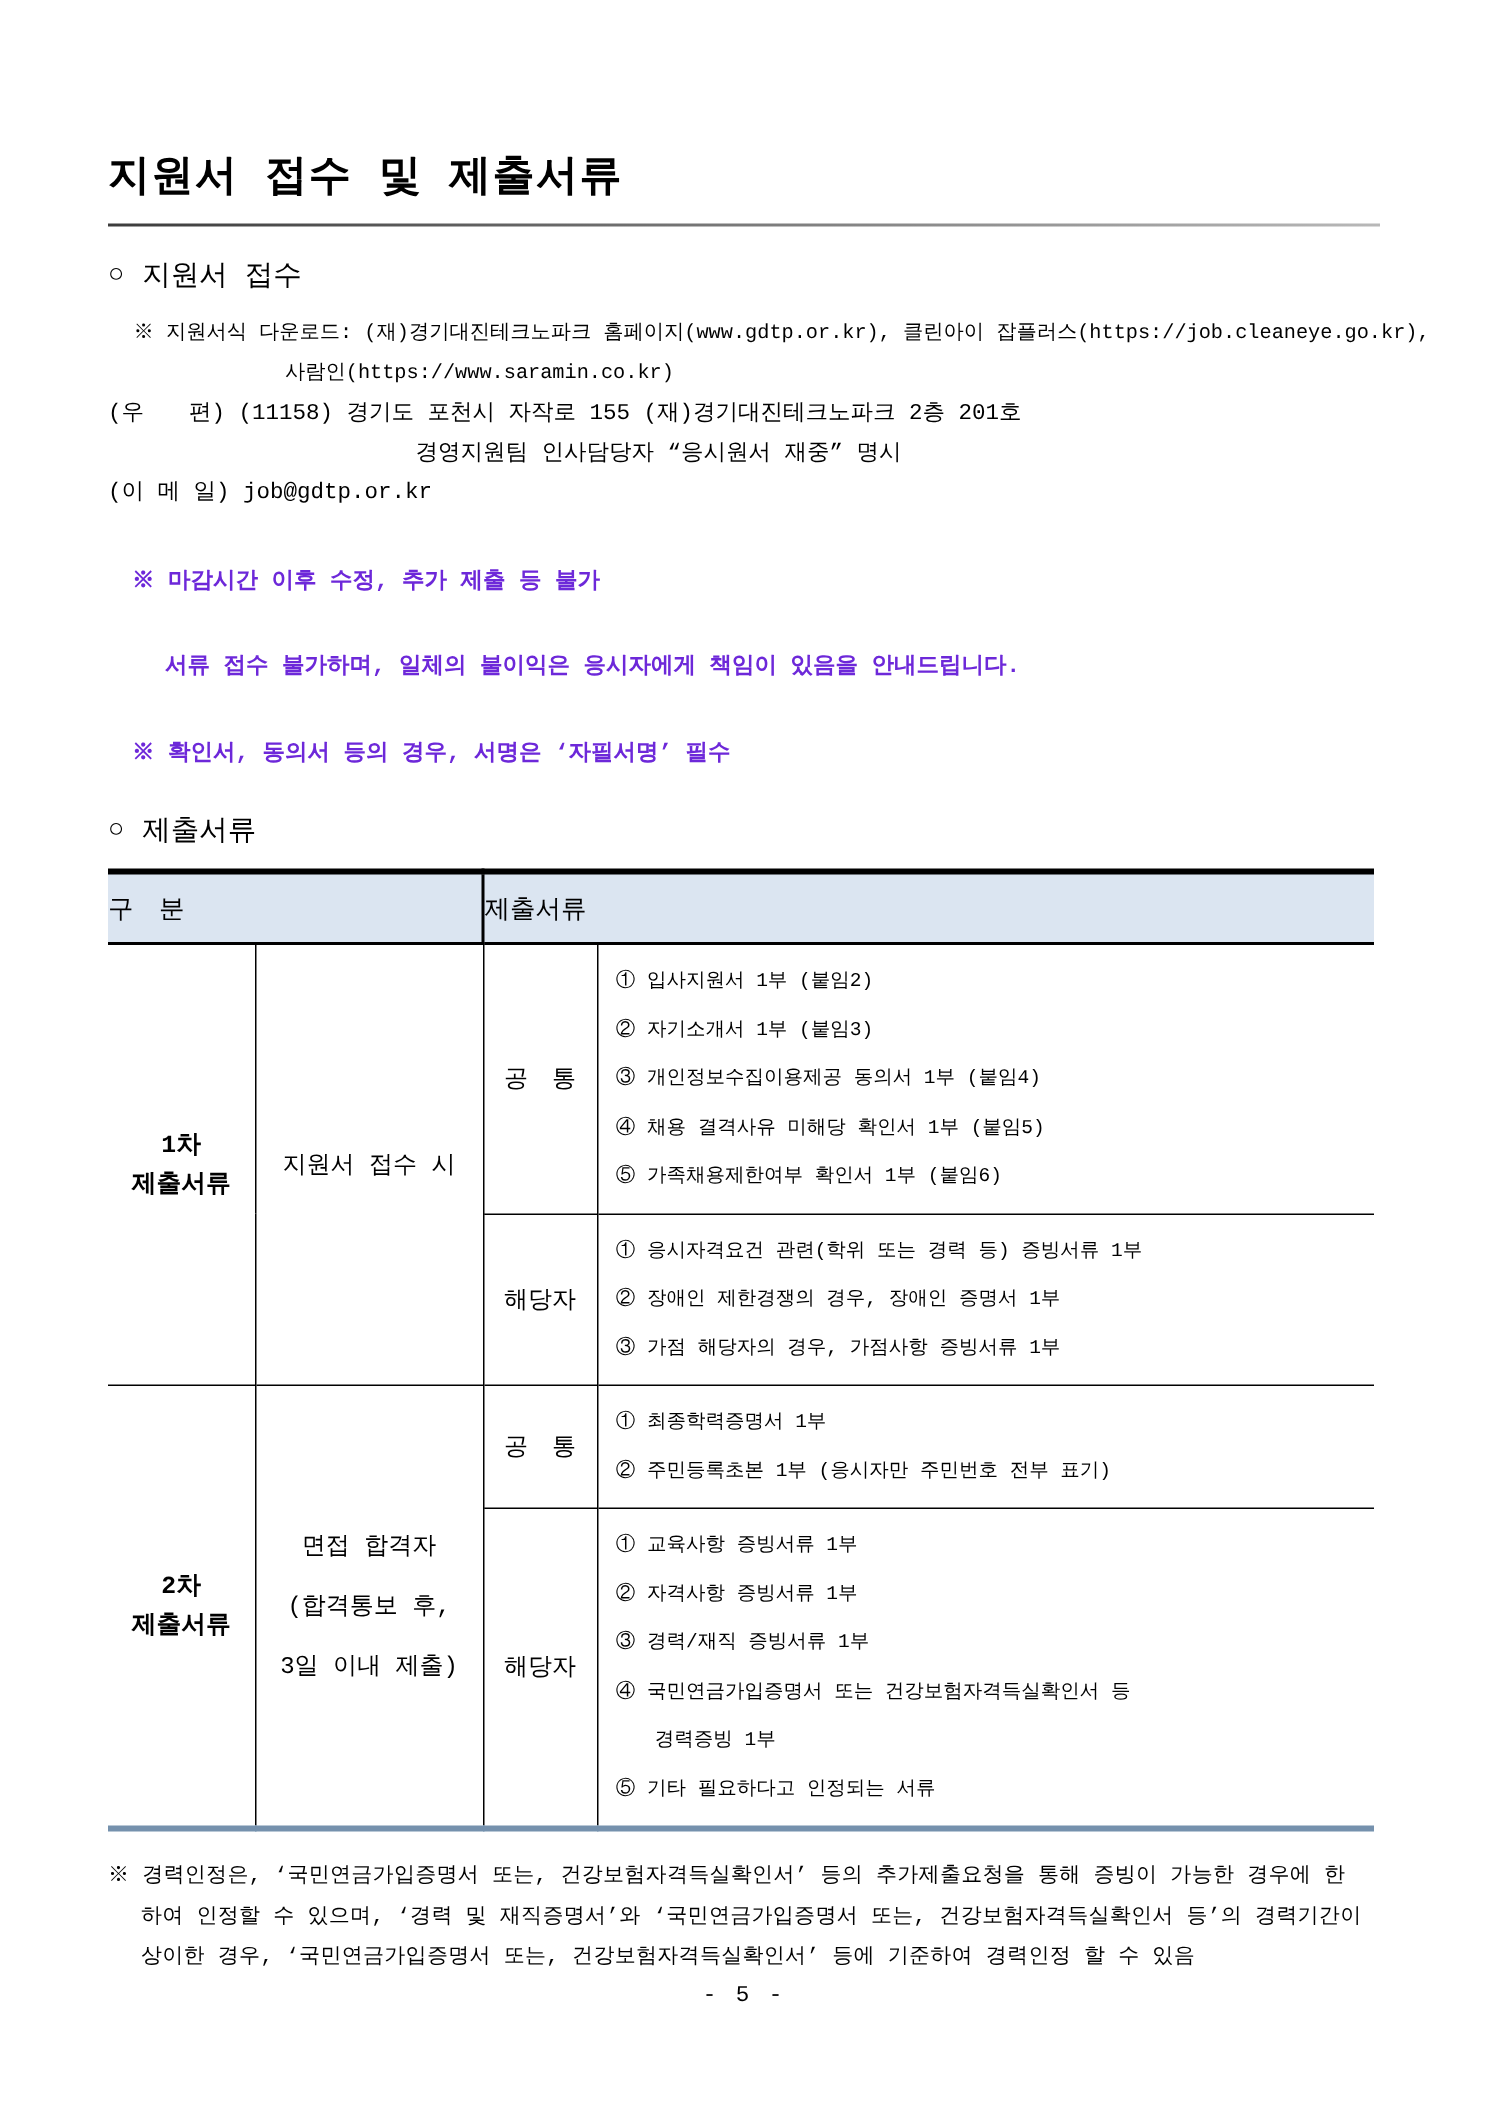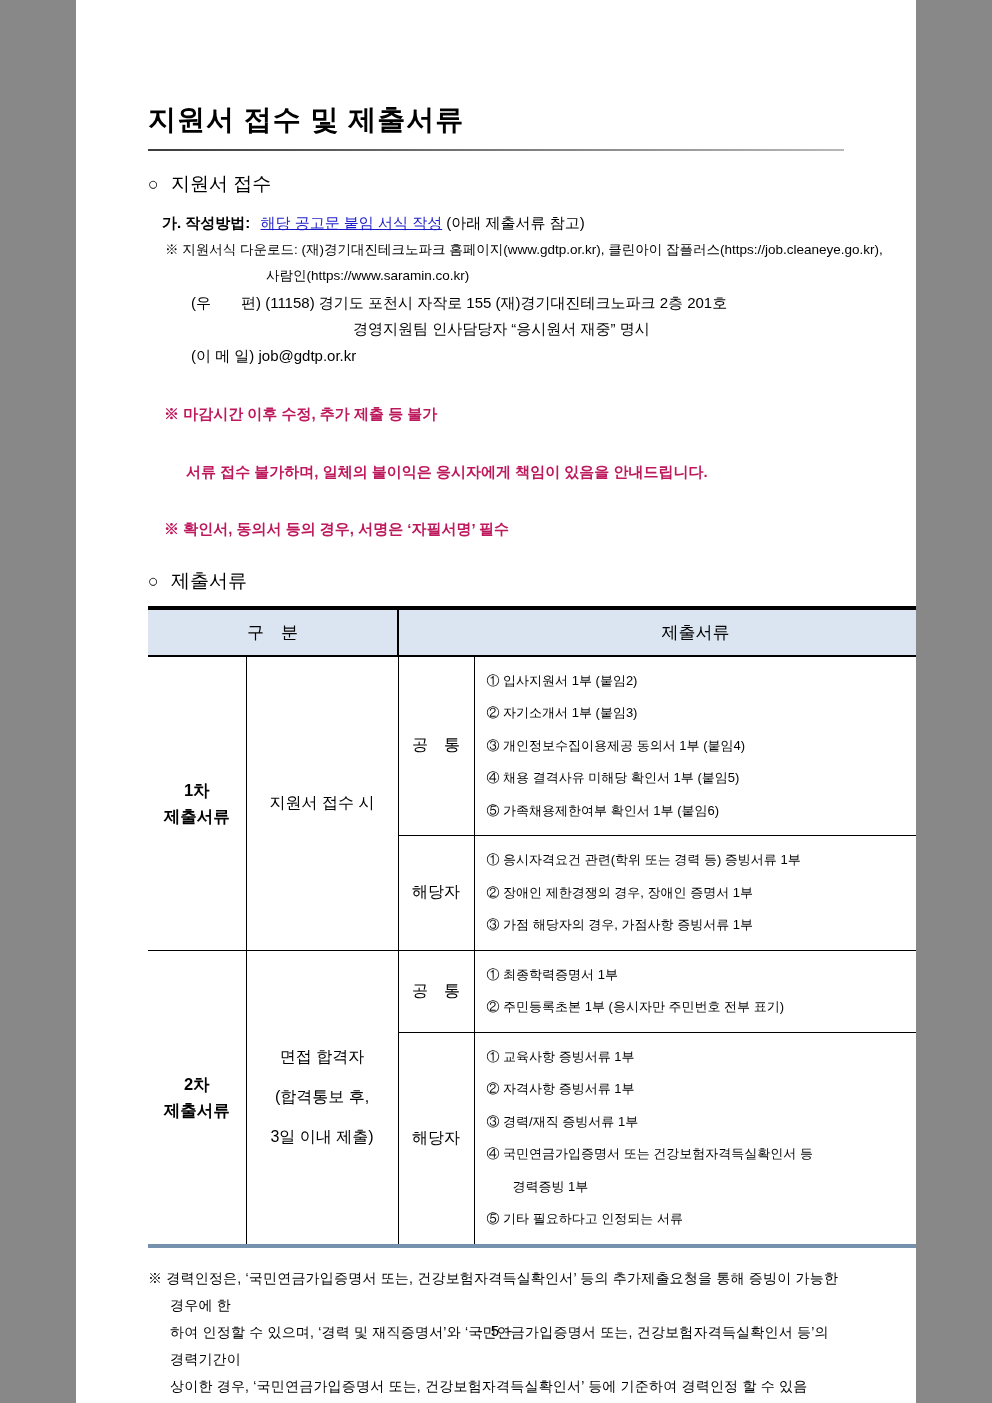--- a/index.html
+++ b/index.html
@@ -1,22 +1,22 @@
 <!DOCTYPE html>
 <html><head>
 <meta charset="utf-8">
 <style>
   * { margin:0; padding:0; box-sizing:border-box; }
   html,body { background:#888; }
   .page {
     position:relative;
-    width:840px; height:1403px;
+    width:992px; height:1403px;
     margin:0 auto;
     background:#ffffff;
-    font-family:Liberation Sans, sans-serif;
+    font-family:Liberation Mono, monospace;
     color:#000;
     padding:100px 72px 0 72px;
     overflow:hidden;
   }
   
   .doc-title { font-size:28px; font-weight:bold; letter-spacing:1px; line-height:40px; }
   .title-rule { height:2px; margin-top:9px; background:linear-gradient(to right,#3c3c3c,#b8b8b8); }
 
   
   .section-heading { font-size:19px; line-height:26px; display:flex; align-items:center; }
@@ -24,36 +24,36 @@
   .sh1 { margin-top:20px; margin-bottom:13px; }
   .sh2 { margin-top:26px; margin-bottom:12px; }
 
   
   .line { font-size:15px; line-height:26.5px; white-space:nowrap; }
   .lbl { font-weight:bold; margin-right:6px; }
   .doclink { color:#1a1ac8; text-decoration:underline; cursor:pointer; }
   .ind-item   { margin-left:14px; }   
   .ind-note   { margin-left:17px; font-size:13.5px; }  
   .ind-note2  { margin-left:118px; font-size:13.5px; } 
-  .ind-addr   { margin-left:43px; }   
+  .ind-addr   { }   
   .ind-addr2  { margin-left:205px; }  
-  .warn { color:#be185d; font-weight:bold; font-size:15px; line-height:25.5px; margin-left:16px; white-space:nowrap;margin-top:32px; }
+  .warn { color:#6d28d9; font-weight:bold; font-size:15px; line-height:25.5px; margin-left:16px; white-space:nowrap;margin-top:32px; }
   .warn.cont { margin-left:38px; }
   .warn-block { margin-top:2px; }
 
   
   table.docs {
     width:844px; margin-top:11px;
     border-collapse:collapse; table-layout:fixed;
     border-top:4px solid #000;
     border-bottom:4px solid #7591ad;
   }
   table.docs thead th {
     background:#dbe5f1; font-weight:normal; font-size:17px;
-    height:48px; border-bottom:2px solid #000; text-align:center;
+    height:48px; border-bottom:2px solid #000; text-align:left;
   }
   th.group-th { border-right:2px solid #000; }
   table.docs td { border-top:1.5px solid #000; vertical-align:middle; }
   td.stage { text-align:center; font-weight:bold; font-size:16.5px; white-space:pre-line; line-height:26px; border-right:1.5px solid #000; }
   td.when  { text-align:center; font-size:16px; white-space:pre-line; line-height:40px; border-right:1.5px solid #000; }
   td.cat   { text-align:center; font-size:16px; border-right:1.5px solid #000; }
   td.items { padding:8px 4px 8px 12px; font-size:13px; }
   .item { line-height:32.5px; padding-left:26px; text-indent:-26px; white-space:pre-line; }
   tr.h-a td.cat, tr.h-a td.items { height:163px; }
   tr.h-b td.cat, tr.h-b td.items { height:97px; }
@@ -76,25 +76,20 @@
 <div class="page">
 
   <div class="doc-title">지원서 접수 및 제출서류</div>
   <div class="title-rule"></div>
 
   <div class="section-heading sh1">
     <span class="circle">○</span>
     <span>지원서 접수</span>
   </div>
 
-  <div class="line ind-item">
-    <span class="lbl">가. 작성방법:</span>
-    <span class="doclink">해당 공고문 붙임 서식 작성</span>
-    <span> (아래 제출서류 참고)</span>
-  </div>
 
   <div class="line ind-note">※ 지원서식 다운로드: (재)경기대진테크노파크 홈페이지(www.gdtp.or.kr), 클린아이 잡플러스(https://job.cleaneye.go.kr),</div>
   <div class="line ind-note2">사람인(https://www.saramin.co.kr)</div>
 
 
   <div class="line ind-addr">(우　　편) (11158) 경기도 포천시 자작로 155 (재)경기대진테크노파크 2층 201호</div>
   <div class="line ind-addr2">경영지원팀 인사담당자 “응시원서 재중” 명시</div>
   <div class="line ind-addr">(이 메 일) job@gdtp.or.kr</div>
 
   <div class="warn-block">

